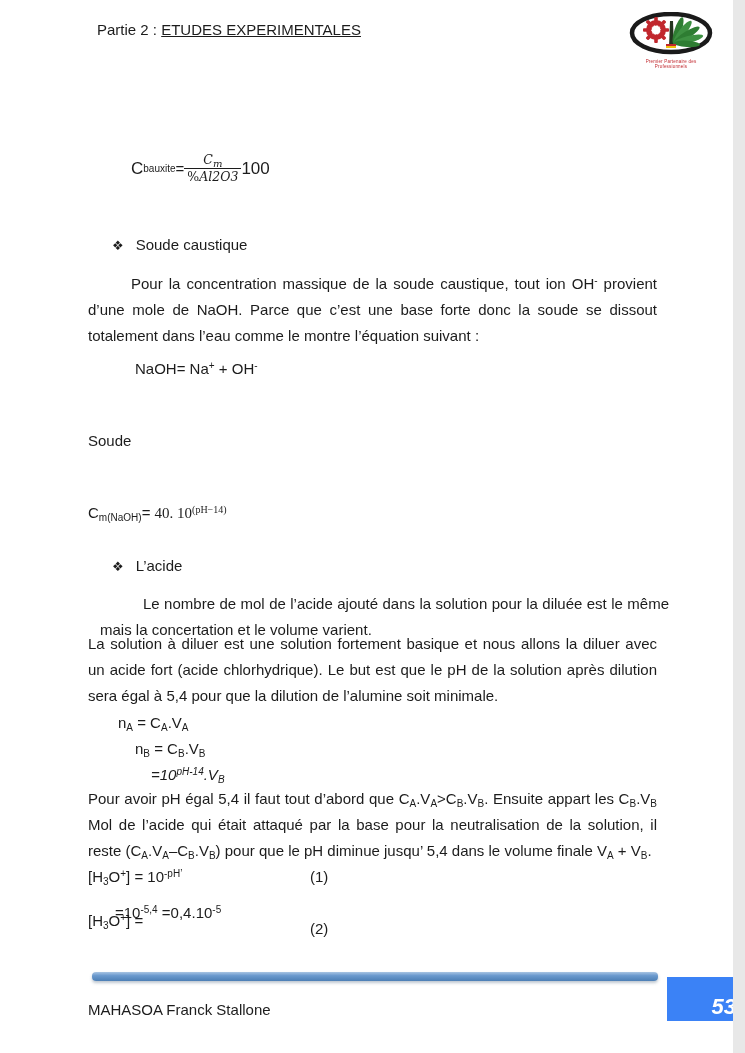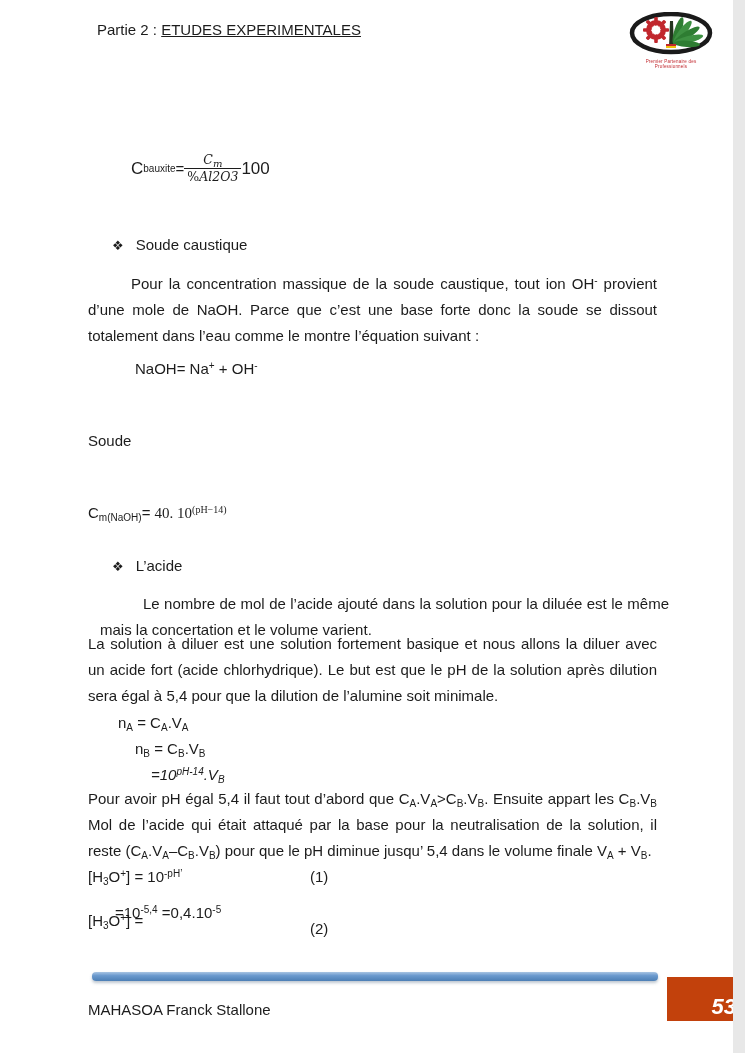--- a/index.html
+++ b/index.html
@@ -20,21 +20,21 @@
   .eq-label{position:absolute;left:310px;}
   .frac{display:inline-block;text-align:center;vertical-align:middle;
         font-family:"DejaVu Serif","Liberation Serif",serif;font-size:12.5px;line-height:1.3;}
   .frac .num{display:block;border-bottom:1.3px solid #1c1c1c;padding:0 3px;}
   .frac .den{display:block;padding:0 3px;}
   .f-big{font-size:17px;}
   .formula-row{display:inline-flex;align-items:center;}
   .footer-bar{position:absolute;top:972px;left:92px;width:566px;height:9px;border-radius:4px;
         background:linear-gradient(#a8c4e2 0%,#6b9ace 40%,#4d7fb5 100%);
         box-shadow:0 2px 3px rgba(110,130,150,.45);}
-  .page-num-box{position:absolute;top:977px;left:667px;width:78px;height:44px;background:#c2410c;}
+  .page-num-box{position:absolute;top:977px;left:667px;width:78px;height:44px;background:#3b82f6;}
   .page-num{position:absolute;right:9px;bottom:1px;color:#ffffff;font-style:italic;font-weight:bold;font-size:22px;}
   .page-num-reflection{position:absolute;top:1021px;left:667px;width:78px;height:32px;overflow:hidden;}
   .refl-fade{position:absolute;inset:0;background:linear-gradient(to bottom,rgba(255,255,255,.45) 0%,#ffffff 92%);}
   .logo-wrap{position:absolute;top:12px;left:629px;width:84px;text-align:center;}
   .logo-caption{font-size:4.5px;color:#c1272d;line-height:5px;letter-spacing:.2px;}
 </style>
 </head>
 <body>
 
 <main class="page">

